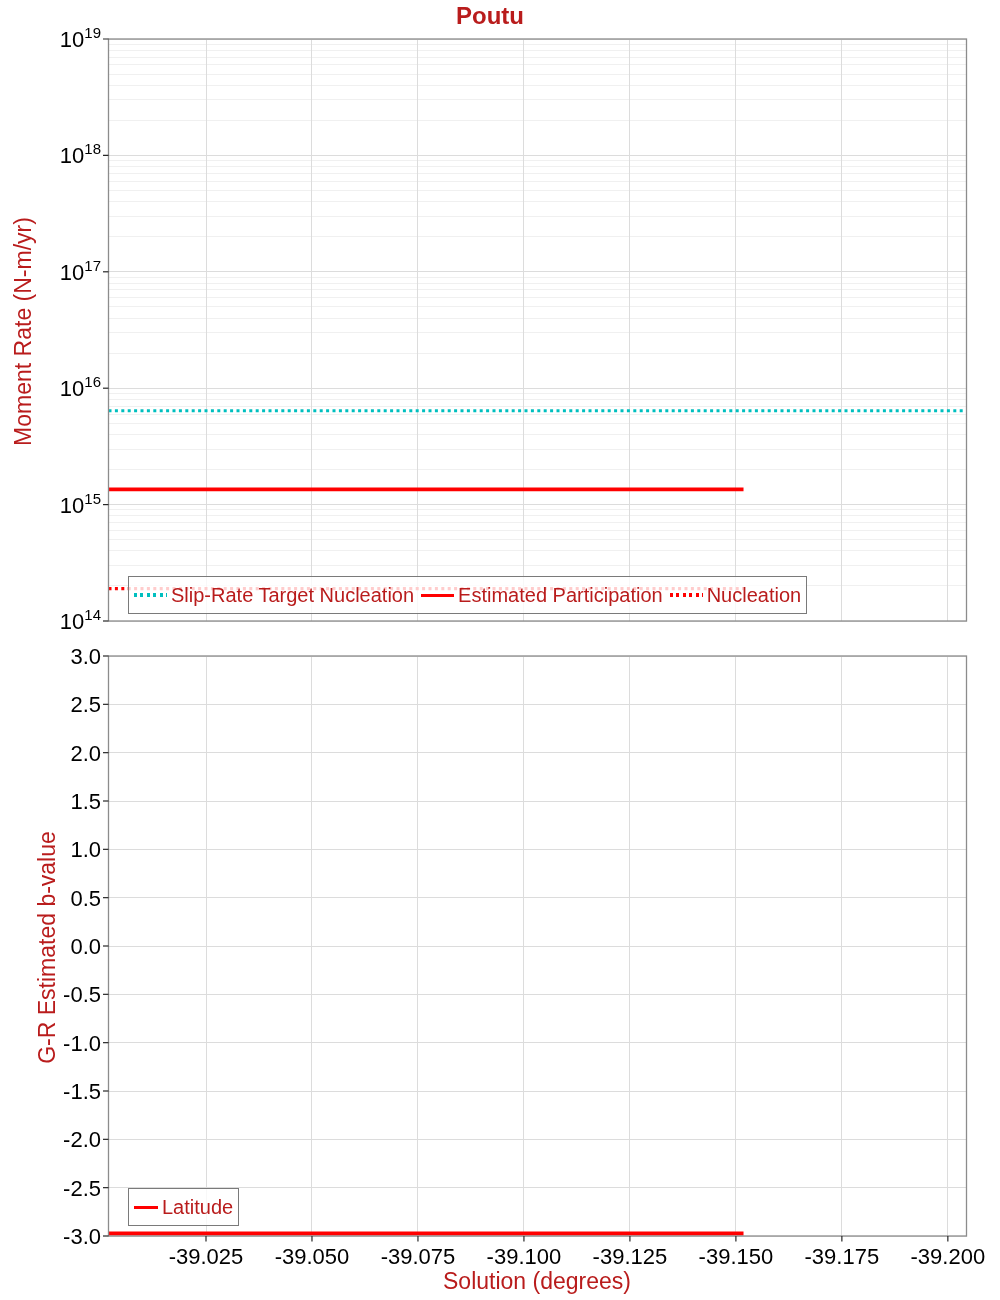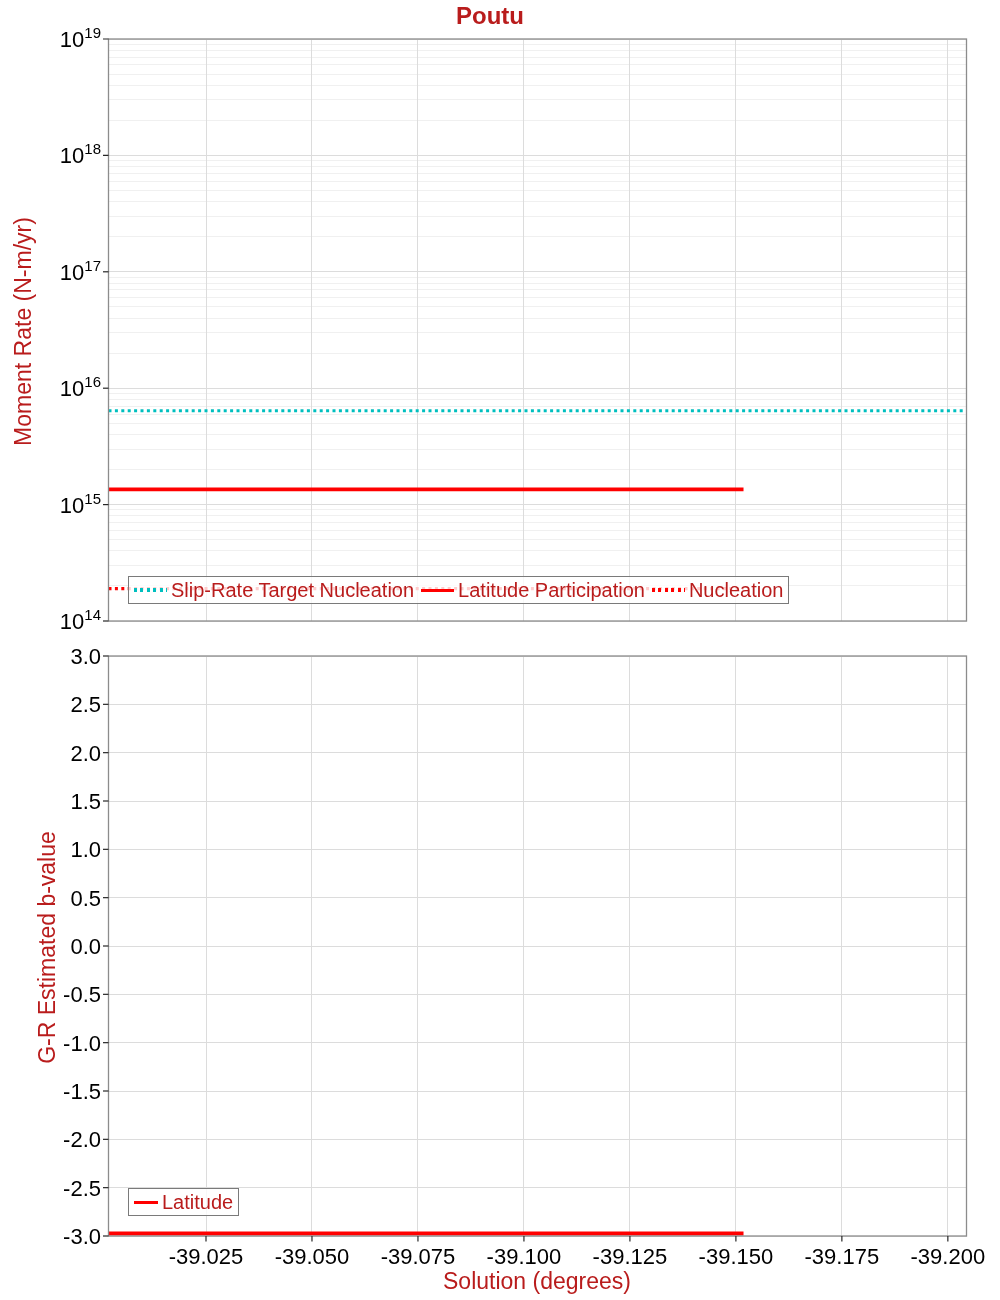--- a/index.html
+++ b/index.html
@@ -8,21 +8,21 @@
   #plot-svg{position:absolute;left:0;top:0;}
   .chart-title{position:absolute;left:0;top:2px;width:980px;text-align:center;
                font-size:24px;font-weight:bold;}
   .y-label{position:absolute;transform:rotate(-90deg);transform-origin:center center;
            font-size:23px;white-space:nowrap;text-align:center;}
   #ylabel-top{left:-257px;top:318px;width:560px;}
   #ylabel-bottom{left:-233px;top:934px;width:560px;}
   .x-label{position:absolute;left:108px;top:1268px;width:858px;text-align:center;font-size:23px;}
   .legend{position:absolute;display:flex;align-items:center;white-space:nowrap;
           background:rgba(255,255,255,0.8);border:1.8px solid #7a7a7a;
-          padding:0 5px;height:28px;box-sizing:border-box;font-size:20px;}
+          padding:0 5px;height:38px;box-sizing:border-box;font-size:20px;}
   #legend-top{left:128px;top:576px;}
   #legend-bottom{left:128px;top:1188px;}
   .legend-item{display:flex;align-items:center;margin-right:7px;}
   .legend-item:last-child{margin-right:0;text-align:right;}
   .swatch{display:inline-block;height:0;margin-right:4px;}
   .swatch.solid{border-top:3.6px solid #f00;}
   .swatch.dotted{height:3.4px;border:none;}
 </style>
 </head>
 <body>
@@ -174,21 +174,21 @@
 
   <div class="x-label">Solution (degrees)</div>
 
   <div class="legend" id="legend-top">
       <div class="legend-item">
         <span class="swatch dotted" style="width: 33px; background: repeating-linear-gradient(90deg, rgb(0, 191, 191) 0px, rgb(0, 191, 191) 3px, transparent 3px, transparent 6.4px);"></span>
         <span>Slip-Rate Target Nucleation</span>
       </div>
       <div class="legend-item">
         <span class="swatch solid" style="width: 33px; border-top-color: rgb(255, 0, 0);"></span>
-        <span>Latitude Participation</span>
+        <span>Estimated Participation</span>
       </div>
       <div class="legend-item">
         <span class="swatch dotted" style="width: 33px; background: repeating-linear-gradient(90deg, rgb(255, 0, 0) 0px, rgb(255, 0, 0) 3px, transparent 3px, transparent 6.4px);"></span>
         <span>Nucleation</span>
       </div>
     </div>
   <div class="legend" id="legend-bottom">
       <div class="legend-item">
         <span class="swatch solid" style="width: 24px; border-top-color: rgb(255, 0, 0);"></span>
         <span>Latitude</span>

